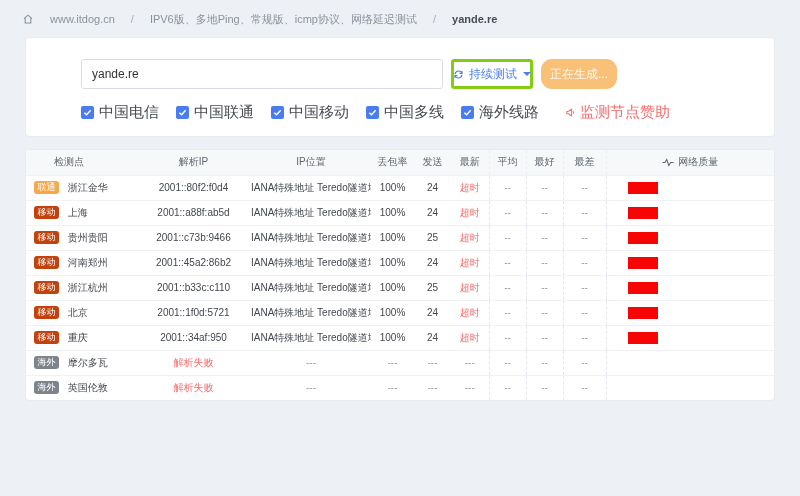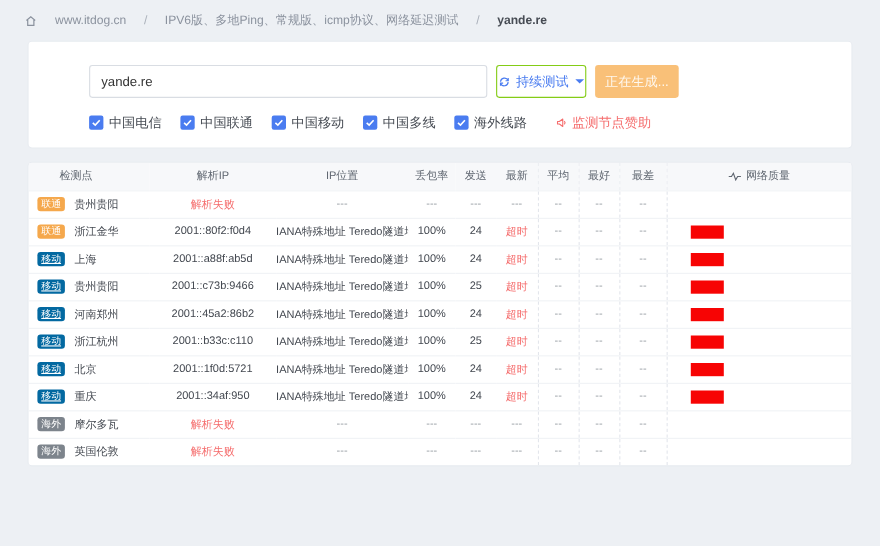--- a/index.html
+++ b/index.html
@@ -36,30 +36,30 @@
     font-family:"Liberation Sans","DejaVu Sans",sans-serif;
     outline:none;
   }
   .btn {
     height:30px; border-radius:3px; font-size:12px;
     display:inline-flex; align-items:center; justify-content:center; gap:5px;
     border:none; cursor:pointer; white-space:nowrap;
     font-family:"Liberation Sans","DejaVu Sans",sans-serif;
   }
   .btn-primary { background:#4a7cf0; color:#fff; width:74px; }
-  .btn-outline { background:#fff; border:1px solid #84cc16; color:#4a7cf0; width:82px; }
-  .btn-warning { background:#f9c078; color:rgba(255,255,255,.88); width:76px; cursor:default; }
+  .btn-outline { background:#fff; border:3px solid #84cc16; color:#4a7cf0; width:82px; }
+  .btn-warning { background:#f9c078; color:rgba(255,255,255,.88); width:76px; cursor:default;border-radius:11px; }
   .caret {
     width:0; height:0; border-left:4px solid transparent; border-right:4px solid transparent;
     border-top:4px solid #4a7cf0; display:inline-block; margin-left:1px;
   }
 
   .checkbox-row {
     display:flex; align-items:center; gap:17px;
-    margin-top:14px; font-size:12px; color:#454a52;
+    margin-top:14px; font-size:15px; color:#454a52;
   }
   .cb-item { display:inline-flex; align-items:center; gap:5px; cursor:pointer; }
   .cb-box {
     width:13px; height:13px; background:#4a7cf0; border-radius:2px;
     display:inline-flex; align-items:center; justify-content:center; flex:none;
   }
   .sponsor {
     display:inline-flex; align-items:center; gap:4px;
     color:#f56c6c; margin-left:9px; cursor:pointer;
   }
@@ -80,21 +80,21 @@
   }
   td.c-node { text-align:left; padding-left:8px; }
   td.dashL, th.dashL { border-left:1px dashed #e3e6ec; }
   thead th.dashL { border-left:1px dashed #eceef2; }
   .badge {
     display:inline-block; min-width:25px; padding:2px 3px;
     border-radius:3px; color:#fff; font-size:9px; line-height:1;
     text-align:center; margin-right:6px; vertical-align:1px;
   }
   .badge-unicom   { background:#f5a84c; }
-  .badge-mobile   { background:#0369a1;text-decoration:underline; }
+  .badge-mobile   { background:#c2410c; }
   .badge-overseas { background:#7d848c; }
   .fail { color:#f56c6c; }
   .dash { color:#9aa0a6; }
   td.c-quality { text-align:left; padding-left:21px; }
   .qbar { display:inline-block; width:30px; height:12px; background:#f70404; vertical-align:middle; }
   .hdr-quality-wrap { display:inline-flex; align-items:center; gap:4px; }
 </style>
 </head>
 <body>
 
@@ -216,37 +216,20 @@
                 <svg viewBox="0 0 14 10" width="12" height="9">
                     <path d="M0.5 5 H3.5 L5.5 1.5 L8 8.5 L10 5 H13.5" fill="none" stroke="#5f6670" stroke-width="1.2"></path>
                   </svg>
               </span>
               <span>网络质量</span>
             </span>
           </th>
         </tr>
       </thead>
       <tbody>
-  <tr>
-    <td class="c-node">
-      <span class="badge badge-unicom">联通</span>
-      <span>贵州贵阳</span>
-    </td>
-    <td class="fail">解析失败</td>
-    <td class="dash">---</td>
-    <td class="dash">---</td>
-    <td class="dash">---</td>
-    <td class="dash">---</td>
-    <td class="dashL dash">--</td>
-    <td class="dashL dash">--</td>
-    <td class="dashL dash">--</td>
-    <td class="dashL c-quality">
-      
-    </td>
-  </tr>
 
   <tr>
     <td class="c-node">
       <span class="badge badge-unicom">联通</span>
       <span>浙江金华</span>
     </td>
     <td>2001::80f2:f0d4</td>
     <td>IANA特殊地址 Teredo隧道地址</td>
     <td>100%</td>
     <td>24</td>

